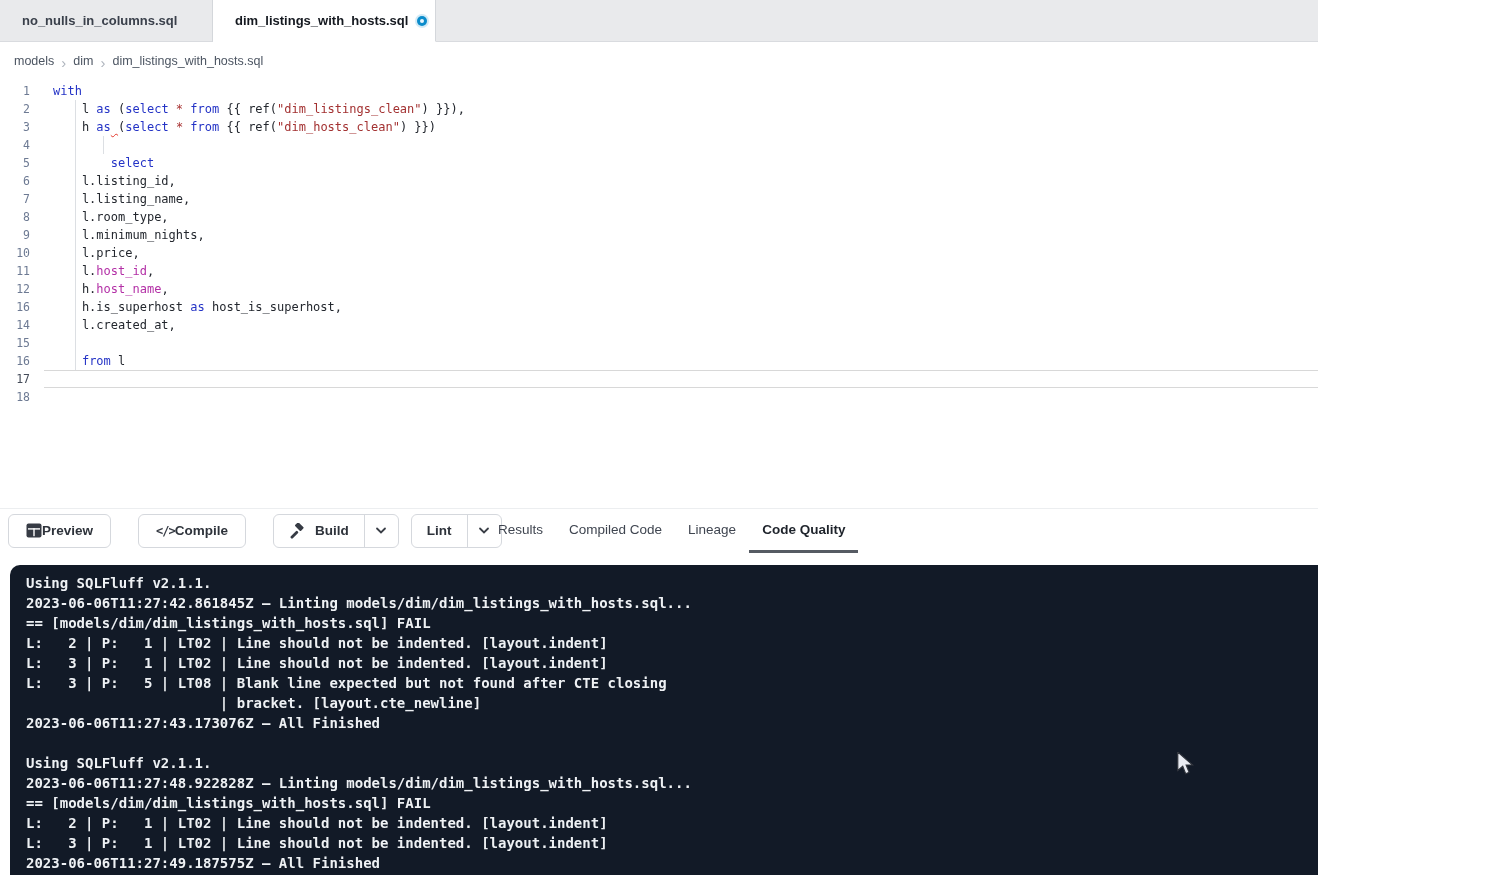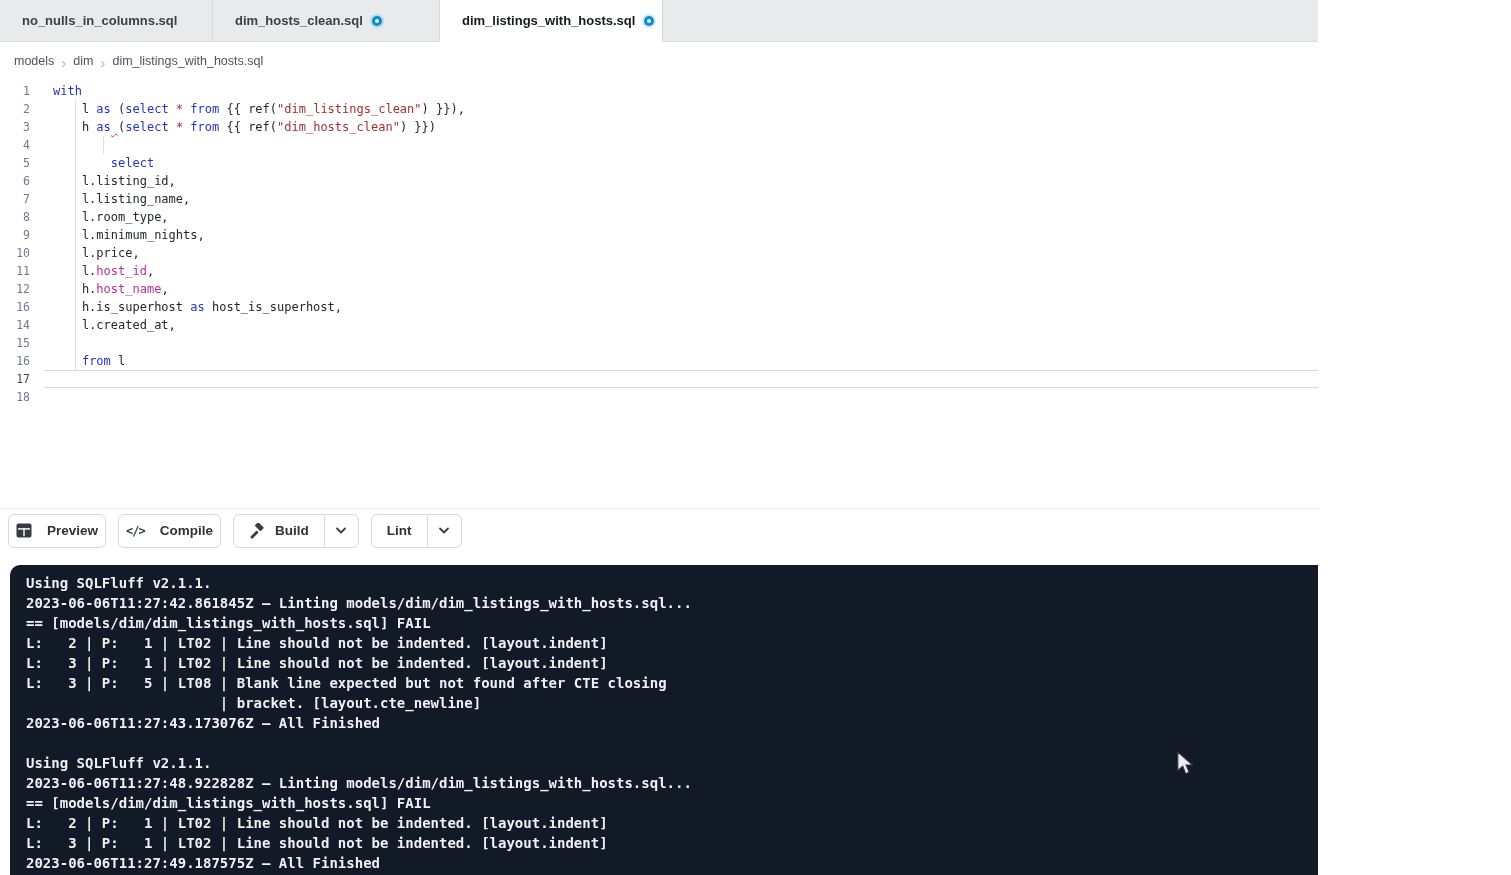--- a/index.html
+++ b/index.html
@@ -64,21 +64,21 @@
   .mm-line span { display:inline-block; height:1.4px; vertical-align:top; }
   .ruler-warn { position:absolute; left:1503px; top:105px; width:8px; height:13px; background:#c29018; }
   .ruler-pos  { position:absolute; left:1502px; top:245px; width:9px; height:7px; background:#585f68; }
 
   
   .toolbar { position:absolute; left:0; top:508px; width:1511px; height:44px; background:#fff;
              border-top:1px solid #eceef0; display:flex; align-items:center; padding-left:8px; }
   .btn, .split-group { height:34px; background:#fff; border:1px solid #d5d8dd; border-radius:6px;
          display:flex; align-items:center; color:#2e333b; font-size:13.5px; font-weight:600;
          cursor:pointer; }
-  .btn { padding:0 7px; gap:15px; margin-right:12px; }
+  .btn { padding:0 17px; gap:0; margin-right:27px; }
   .split-group { margin-right:12px; padding:0; overflow:hidden; }
   .split-main { display:flex; align-items:center; gap:9px; padding:0 15px; height:100%; cursor:pointer; }
   .split-caret { width:34px; height:100%; border-left:1px solid #d5d8dd; display:flex;
                  align-items:center; justify-content:center; cursor:pointer; }
   .code-glyph { font-family:"DejaVu Sans Mono", monospace; font-weight:700; font-size:12px;
                 color:#363b44; letter-spacing:-1px; }
   .result-tabs { position:absolute; left:485px; top:0; height:44px; display:flex; }
   .rtab { height:44px; line-height:42px; padding:0 13px; font-size:13.5px; color:#3f4550;
           border-bottom:3px solid transparent; cursor:pointer; white-space:nowrap; }
   .rtab.active { color:#1e232b; font-weight:600; border-bottom-color:#565b63; }
@@ -100,24 +100,20 @@
   .mouse-cursor { position:absolute; left:1176px; top:752px; z-index:20; pointer-events:none; }
 </style>
 </head>
 <body>
 
 <div id="app">
 
   <div class="tabbar">
     <div class="tab" style="width: 213px;">
         <span class="label">no_nulls_in_columns.sql</span>
-      </div>
-      <div class="tab" style="width: 227px;">
-        <span class="label">dim_hosts_clean.sql</span>
-        <span class="dot"></span>
       </div>
       <div class="tab active" style="width: 223px;">
         <span class="label">dim_listings_with_hosts.sql</span>
         <span class="dot"></span>
       </div>
       <div class="tab-filler">
       <span class="new-tab">+</span>
     </div>
   </div>
 
@@ -287,20 +283,26 @@
           </div>
           <div class="split-caret">
             <span style="display: flex;">
               <svg width="12" height="8" viewBox="0 0 12 8">
                 <path d="M2 1.5 L6 5.5 L10 1.5" stroke="#3a3f47" stroke-width="1.8" fill="none" stroke-linecap="round"></path>
               </svg>
             </span>
           </div>
         </div>
       </div>
+    <div class="result-tabs" id="result-tabs">
+        <div class="rtab">Results</div>
+        <div class="rtab">Compiled Code</div>
+        <div class="rtab">Lineage</div>
+        <div class="rtab active">Code Quality</div>
+      </div>
   </div>
 
   <div class="terminal">
     <pre class="term-text" id="term-text">Using SQLFluff v2.1.1.
 2023-06-06T11:27:42.861845Z — Linting models/dim/dim_listings_with_hosts.sql...
 == [models/dim/dim_listings_with_hosts.sql] FAIL
 L:   2 | P:   1 | LT02 | Line should not be indented. [layout.indent]
 L:   3 | P:   1 | LT02 | Line should not be indented. [layout.indent]
 L:   3 | P:   5 | LT08 | Blank line expected but not found after CTE closing
                        | bracket. [layout.cte_newline]

